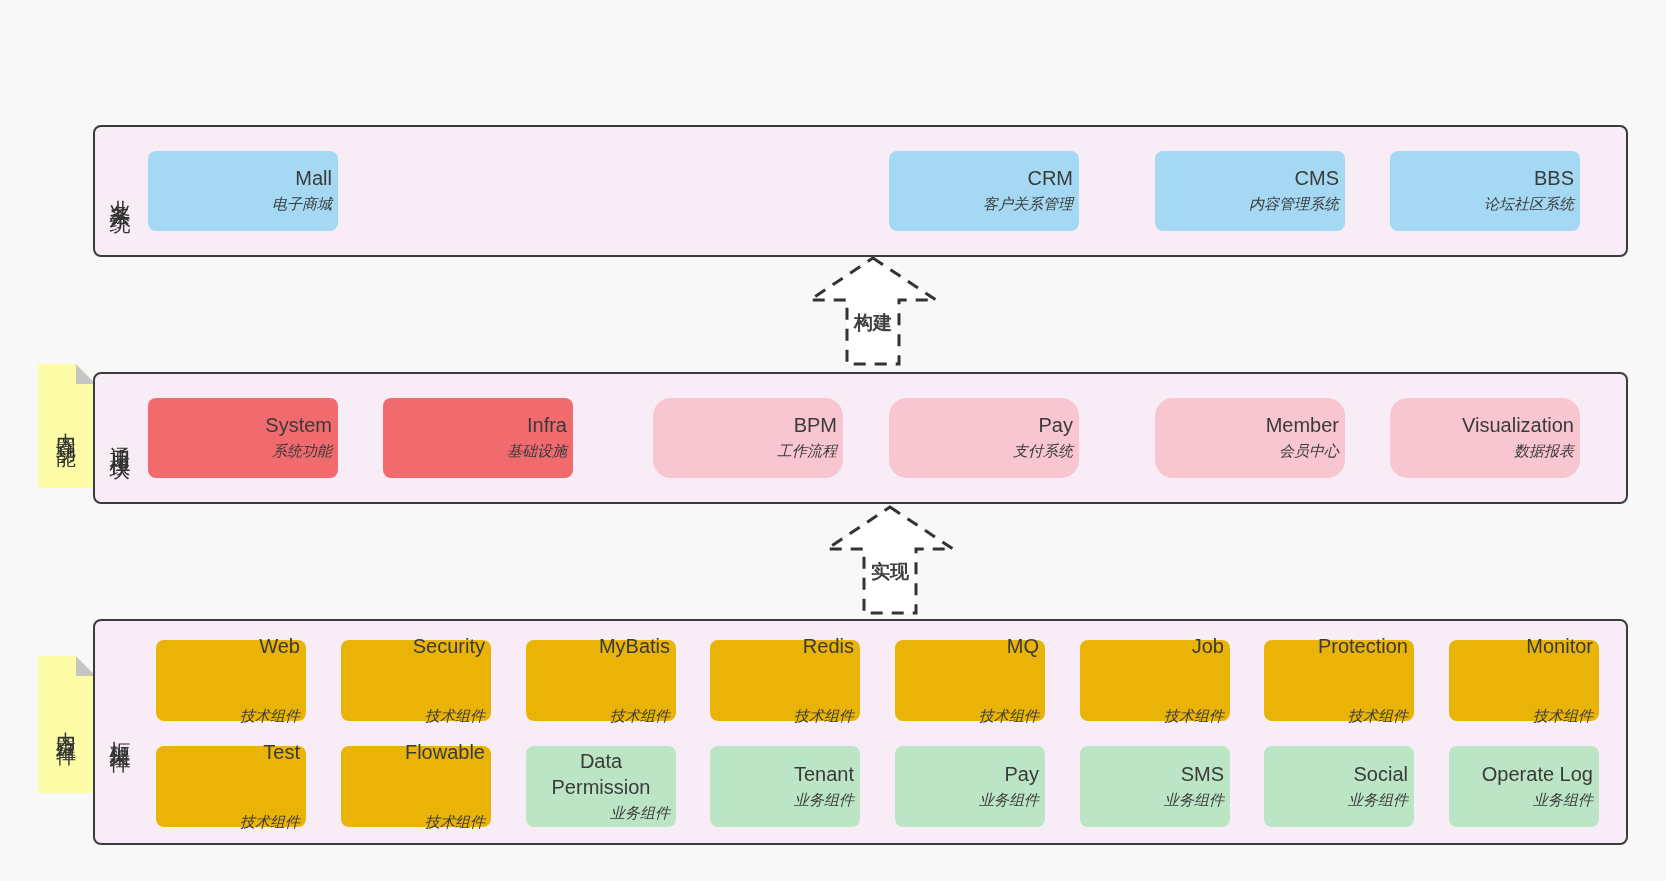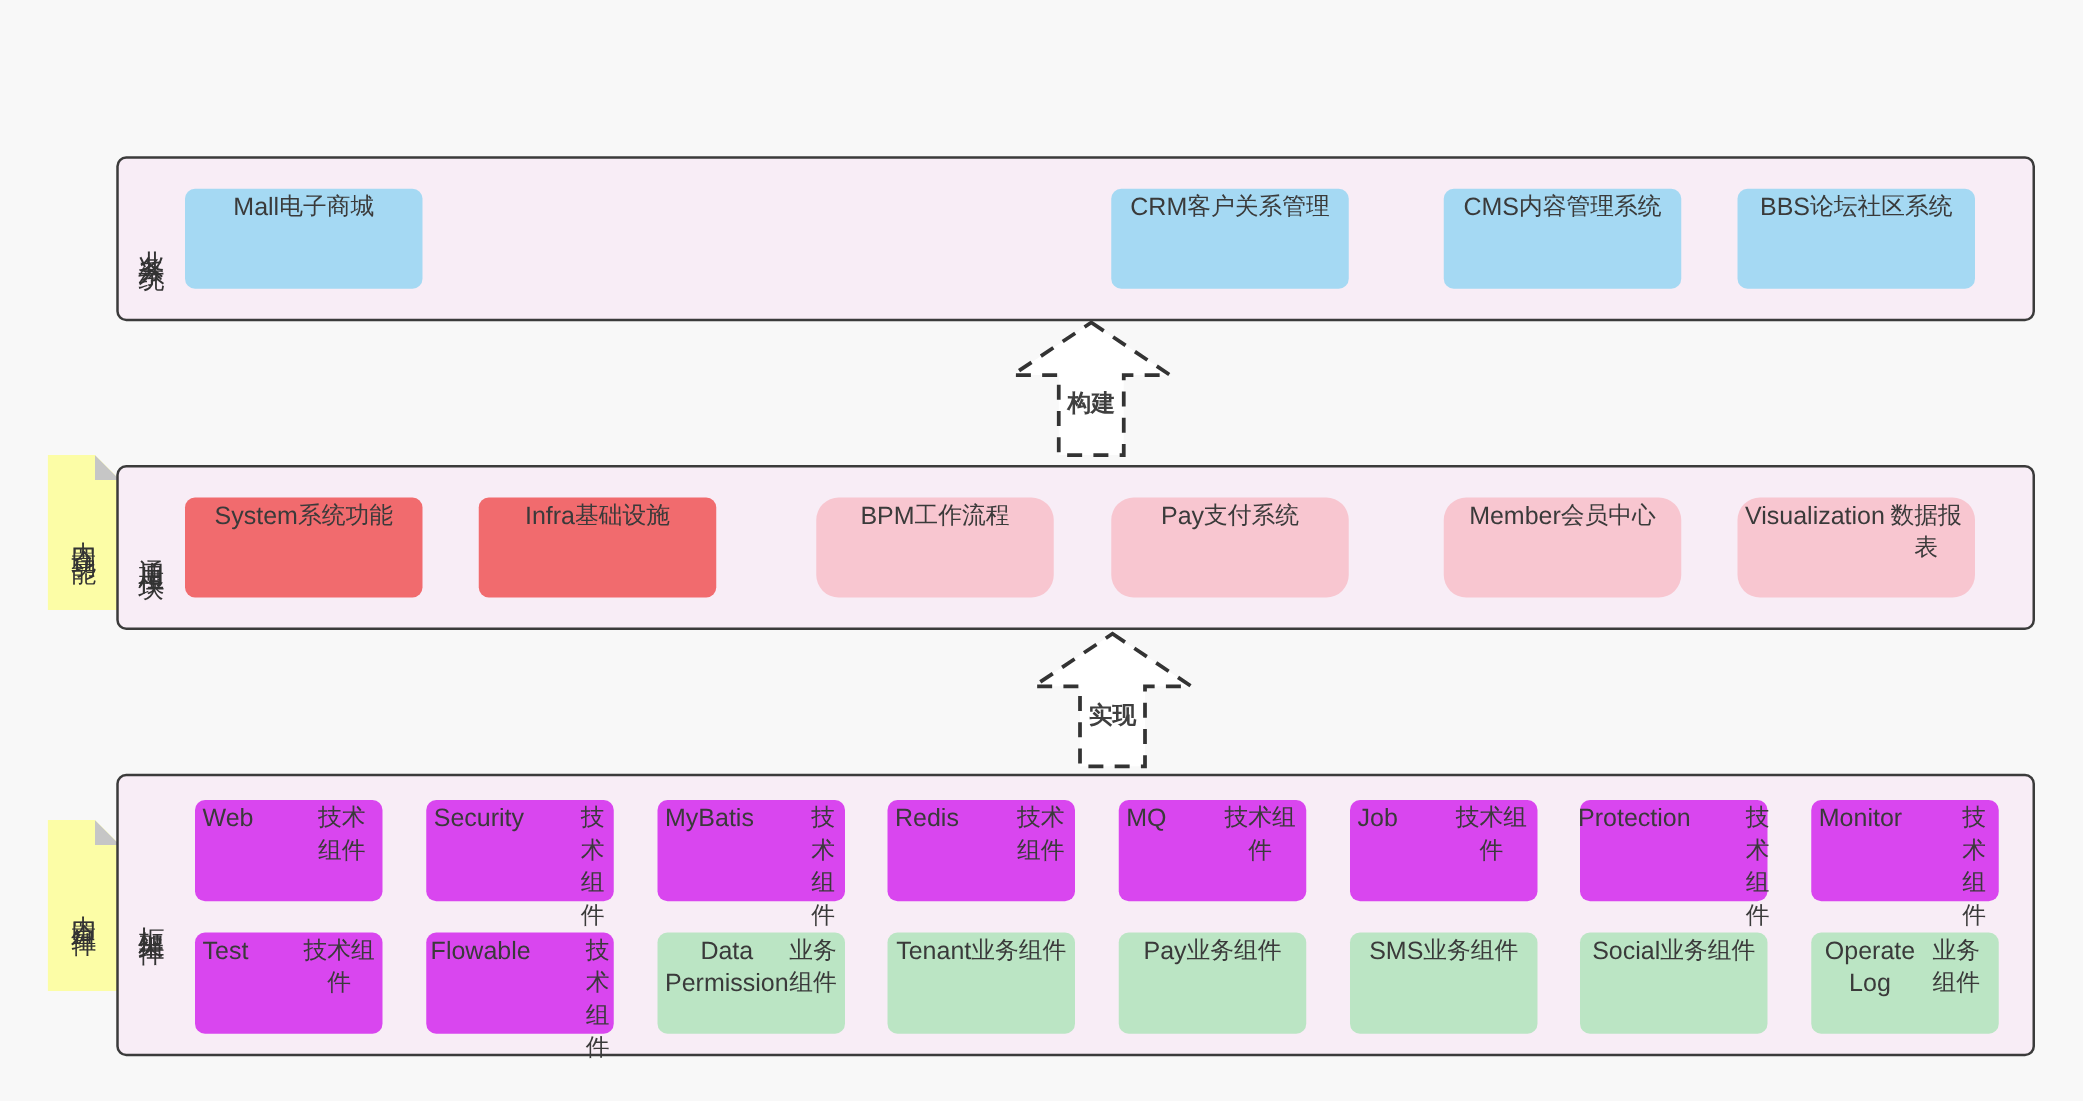--- a/index.html
+++ b/index.html
@@ -32,35 +32,35 @@
     letter-spacing:4px;
     color:#333;
     white-space:nowrap;
   }
 
   
   .box{
     position:absolute;
     border-radius:8px;
     display:flex;
-    flex-direction:row;
-    align-items:flex-start;
+    flex-direction:column;
+    align-items:flex-end;
     justify-content:center;
     text-align:center;
     padding:2px 6px;
     box-sizing:border-box;
   }
   .box .en{font-size:20px;line-height:26px;}
-  .box .zh{font-size:19px;line-height:26px;}
+  .box .zh{font-size:15px;line-height:26px;font-style:italic;}
   .row-16{top:24px;width:190px;height:80px;}
   .row-g{width:150px;height:81px;}
   .blue{background:#a5d9f3;}
   .red{background:#f16b6e;}
   .pink{background:#f8c6d0;border-radius:18px;}
-  .green{background:#d946ef;gap:44px;}
+  .green{background:#eab308;gap:44px;}
   .lightgreen{background:#bbe5c4;}
 
   
   .sticky{
     position:absolute;
     width:58px;
     background:#fcfda6;
     z-index:1;
     clip-path:polygon(0 0, calc(100% - 20px) 0, 100% 20px, 100% 100%, 0 100%);
   }

